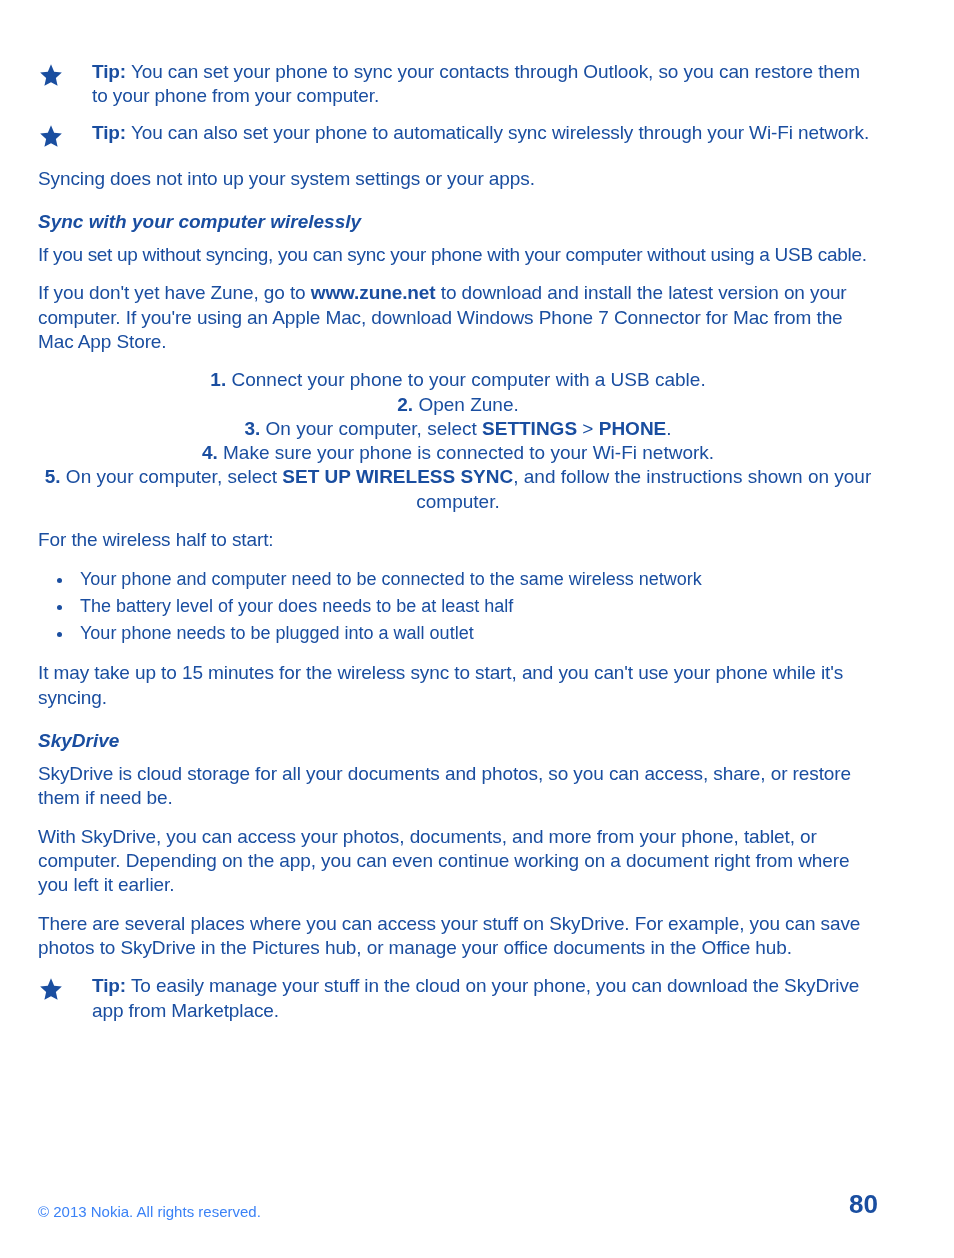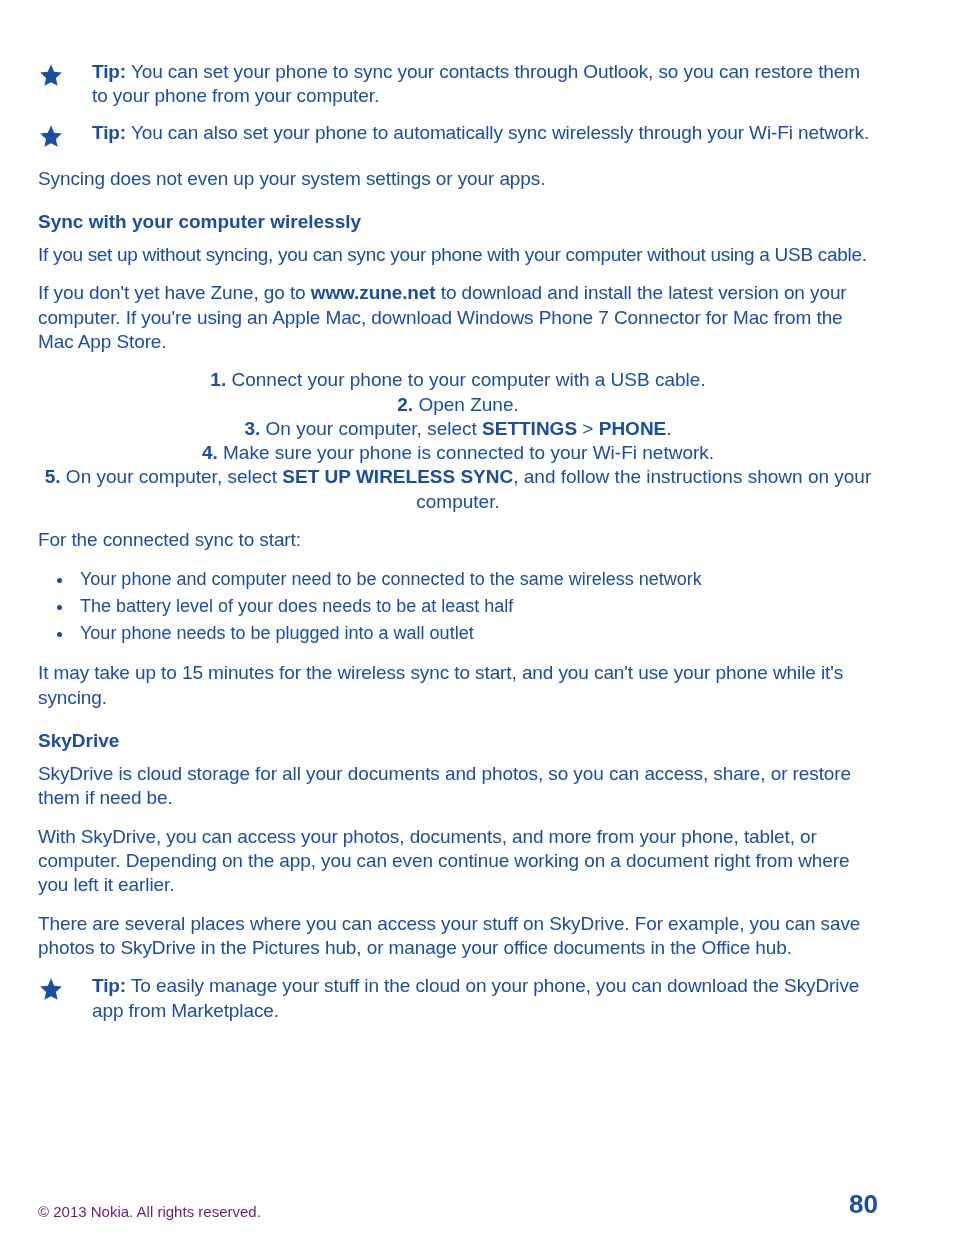--- a/index.html
+++ b/index.html
@@ -34,20 +34,21 @@
     font-size: 19px;
     line-height: 1.28;
     margin: 0 0 14px 0;
     letter-spacing: -0.1px;
   }
   .para.tight { margin-bottom: 6px; }
   .h {
     font-weight: bold;
     font-size: 19px;
     margin: 20px 0 10px 0;
+    font-style: italic;
   }
   .bold { font-weight: bold; }
   .steps { margin: 0 0 14px 0; text-align: center; }
   .steps .step {
     font-size: 19px;
     line-height: 1.28;
   }
   ul.bullets {
     margin: 0 0 14px 0;
     padding-left: 36px;
@@ -61,21 +62,21 @@
     position: absolute;
     left: 38px;
     right: 38px;
     bottom: 38px;
     display: flex;
     justify-content: space-between;
     align-items: flex-end;
   }
   .copyright {
     font-size: 15px;
-    color: #701a75;
+    color: #3b82f6;
   }
   .pagenum {
     font-size: 26px;
     font-weight: bold;
     color: #1a4ea0;
   }
   svg.star { width: 26px; height: 26px; }
 </style>
 </head>
 <body>
@@ -105,21 +106,21 @@
           </svg>
       </span>
     </div>
     <div class="textcol">
       <p class="para tight">
         <span class="bold">Tip:</span><span> You can also set your phone to automatically sync wirelessly through your Wi-Fi network.</span>
       </p>
     </div>
   </div>
 
-  <p class="para">Syncing does not even up your system settings or your apps.</p>
+  <p class="para">Syncing does not into up your system settings or your apps.</p>
 
   <div class="h">Sync with your computer wirelessly</div>
 
   <p class="para" style="text-align:justify; letter-spacing:-0.3px;">If you set up without syncing, you can sync your phone with your computer without using a USB cable.</p>
 
   <p class="para">
     <span>If you don't yet have Zune, go to </span><span class="bold">www.zune.net</span><span> to download and install the latest version on your computer. If you're using an Apple Mac, download Windows Phone 7 Connector for Mac from the Mac App Store.</span>
   </p>
 
   <div class="steps">
@@ -133,21 +134,21 @@
       <span class="bold">3.</span><span> On your computer, select </span><span class="bold">SETTINGS</span><span> &gt; </span><span class="bold">PHONE</span><span>.</span>
     </div>
     <div class="step">
       <span class="bold">4.</span><span> Make sure your phone is connected to your Wi-Fi network.</span>
     </div>
     <div class="step">
       <span class="bold">5.</span><span> On your computer, select </span><span class="bold">SET UP WIRELESS SYNC</span><span>, and follow the instructions shown on your computer.</span>
     </div>
   </div>
 
-  <p class="para">For the connected sync to start:</p>
+  <p class="para">For the wireless half to start:</p>
 
   <ul class="bullets">
     <li>Your phone and computer need to be connected to the same wireless network</li>
     <li>The battery level of your does needs to be at least half</li>
     <li>Your phone needs to be plugged into a wall outlet</li>
   </ul>
 
   <p class="para">It may take up to 15 minutes for the wireless sync to start, and you can't use your phone while it's syncing.</p>
 
   <div class="h">SkyDrive</div>

